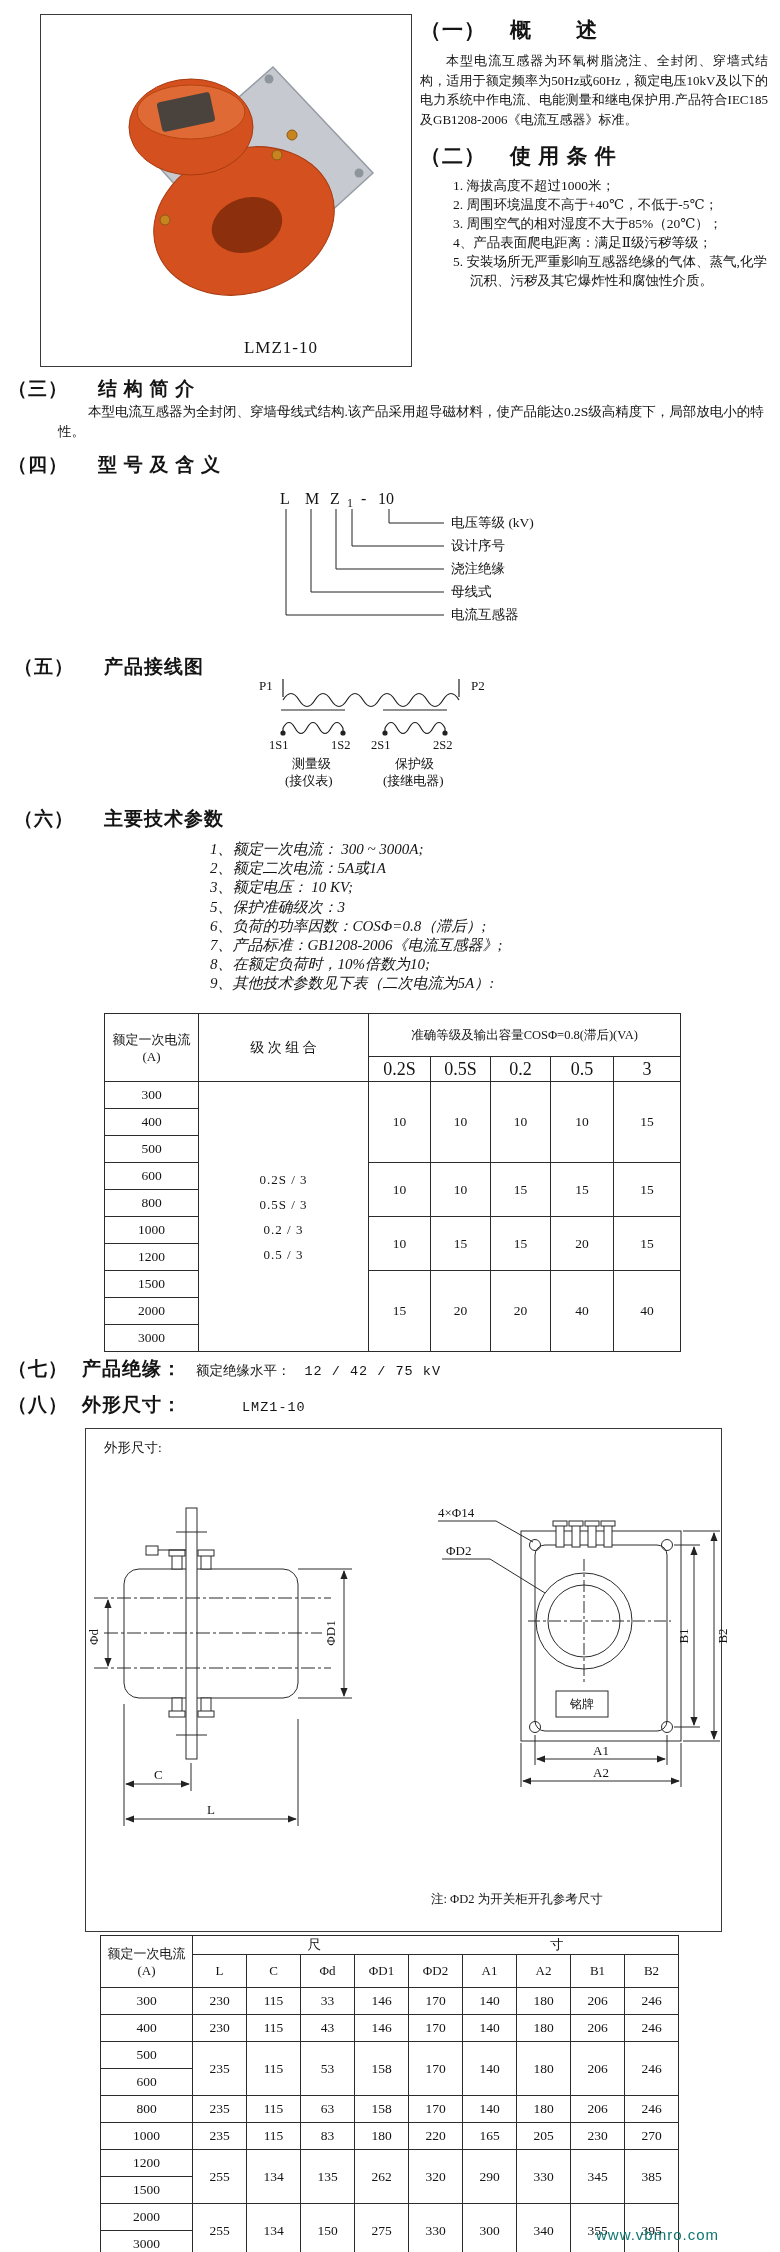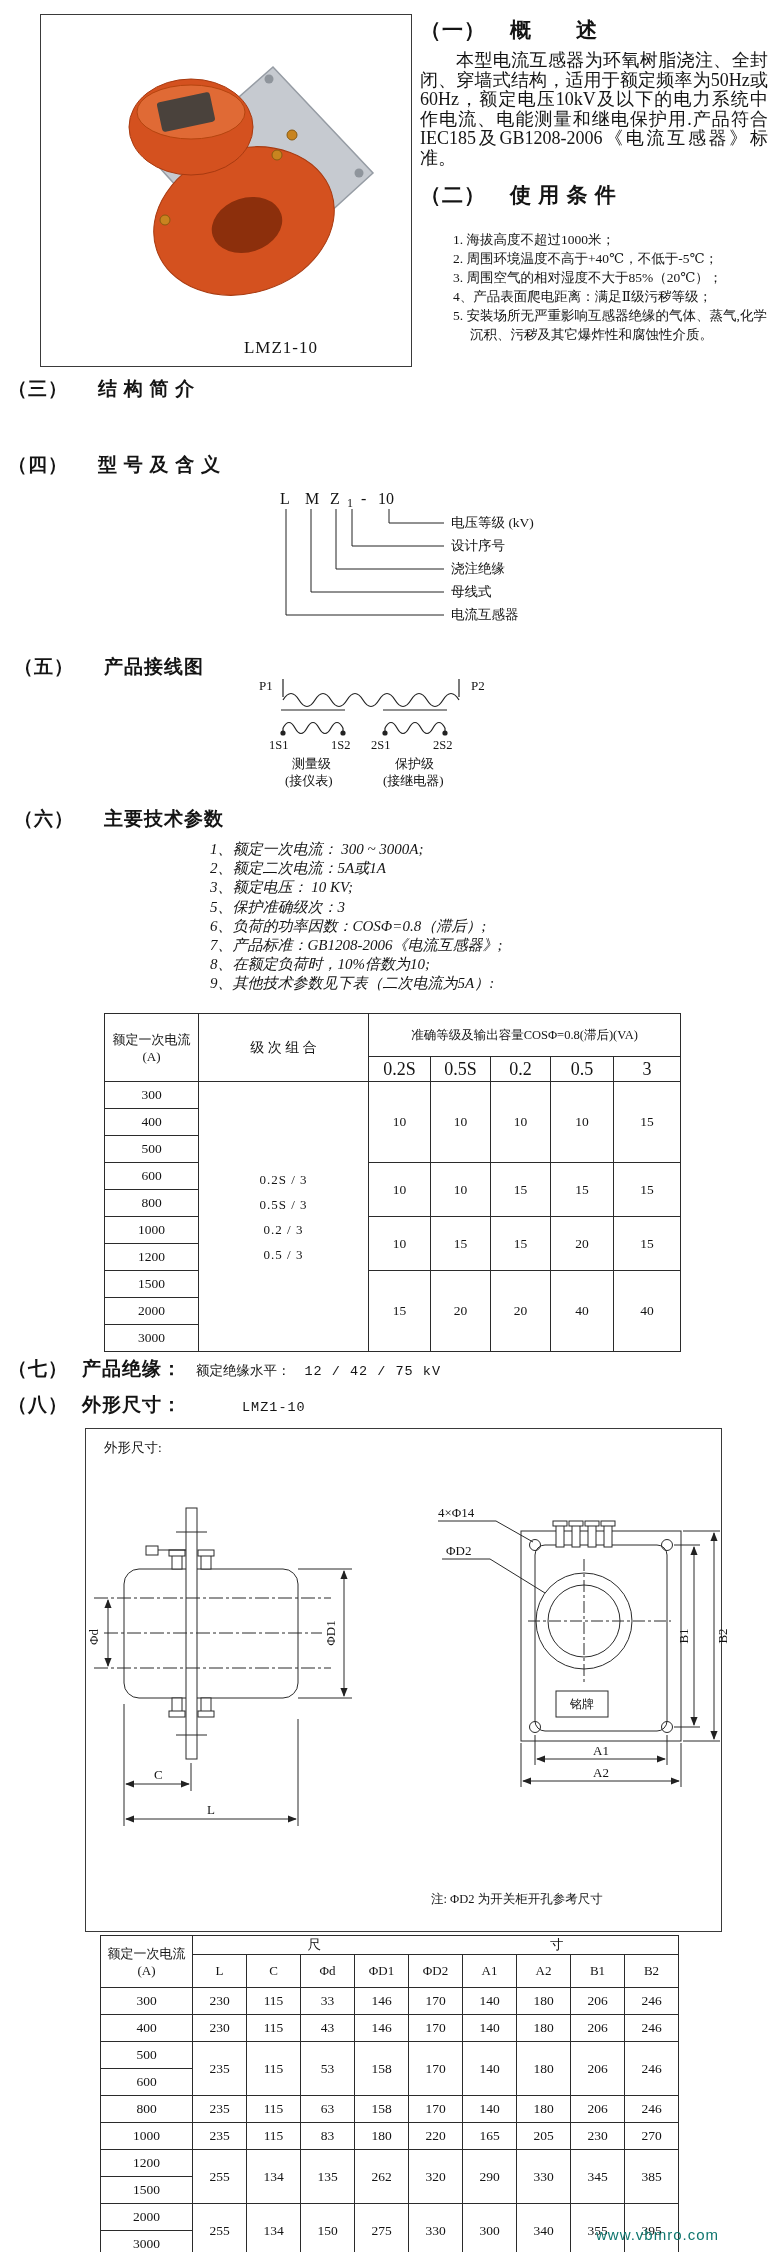--- a/index.html
+++ b/index.html
@@ -5,22 +5,22 @@
   html,body{margin:0;padding:0;background:#fff;}
   .page{position:relative;width:780px;height:2252px;background:#ffffff;
         font-family:"Liberation Serif","DejaVu Serif",serif;color:#141414;overflow:hidden;}
   .abs{position:absolute;}
   .pre{white-space:pre-line;}
   
   .h-big{display:flex;gap:24px;font-size:21px;font-weight:bold;letter-spacing:1px;}
   .h-mid{display:flex;gap:30px;font-size:19px;font-weight:bold;letter-spacing:1px;}
   
   .top-text{position:absolute;left:420px;top:16px;width:356px;}
-  .lead{font-size:18px;line-height:19.5px;text-indent:2em;margin:7px 8px 0 0;text-align:justify;}
-  .cond{margin-top:21px;}
+  .lead{font-size:13px;line-height:19.5px;text-indent:2em;margin:7px 8px 0 0;text-align:justify;}
+  .cond{margin-top:6px;}
   .cond .item{padding-left:50px;text-indent:-17px;font-size:13.5px;line-height:19px;}
   
   .photo-box{position:absolute;left:40px;top:14px;width:370px;height:351px;border:1px solid #3a3a3a;background:#fff;}
   .photo-caption{position:absolute;left:170px;bottom:8px;width:140px;text-align:center;font-size:17px;letter-spacing:1px;}
   
   .s3-body{position:absolute;left:58px;top:402px;width:716px;font-size:13.5px;line-height:20px;text-indent:30px;}
   
   .params{position:absolute;left:210px;top:840px;width:450px;font-size:15px;line-height:19.2px;font-style:italic;}
   
   table{border-collapse:collapse;table-layout:fixed;}
@@ -92,20 +92,21 @@
       <div class="item">3. 周围空气的相对湿度不大于85%（20℃）；</div>
       <div class="item">4、产品表面爬电距离：满足Ⅱ级污秽等级；</div>
       <div class="item">5. 安装场所无严重影响互感器绝缘的气体、蒸气,化学沉积、污秽及其它爆炸性和腐蚀性介质。</div>
     </div>
   </div>
 
   <div class="abs h-mid" style="left:8px;top:376px;">
     <span>（三）</span>
     <span>结 构 简 介</span>
   </div>
+  <div class="s3-body">本型电流互感器为全封闭、穿墙母线式结构.该产品采用超导磁材料，使产品能达0.2S级高精度下，局部放电小的特性。</div>
 
   <div class="abs h-mid" style="left:8px;top:452px;">
     <span>（四）</span>
     <span>型 号 及 含 义</span>
   </div>
   <div class="abs" style="left:170px;top:486px;width:460px;height:160px;">
     <svg width="460" height="160" viewBox="0 0 460 160">
       <g stroke="#222" stroke-width="1" fill="none">
         <path d="M116 23 V129 H274"></path>
         <path d="M141 23 V106 H274"></path>

